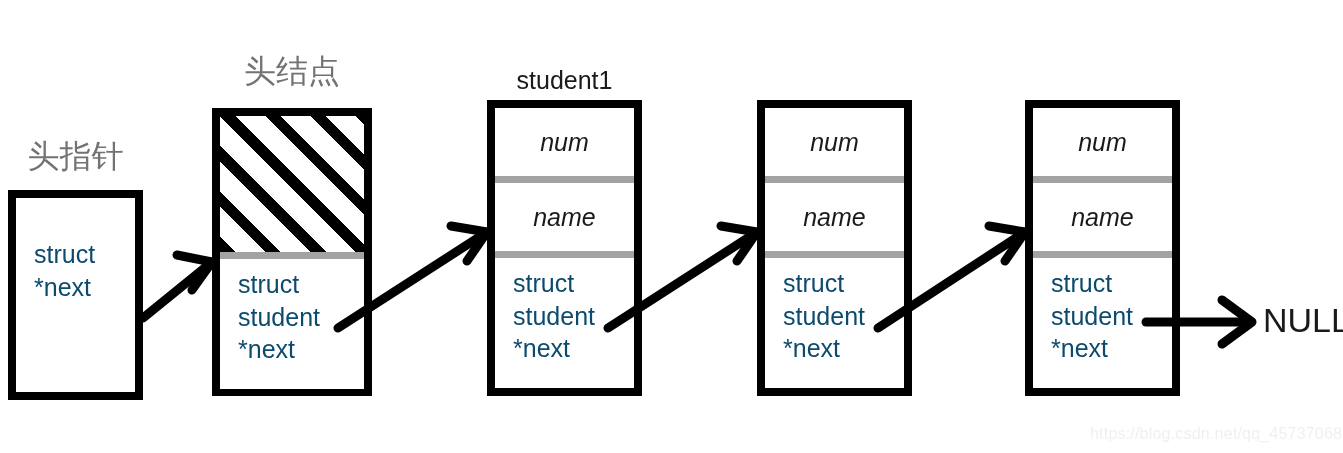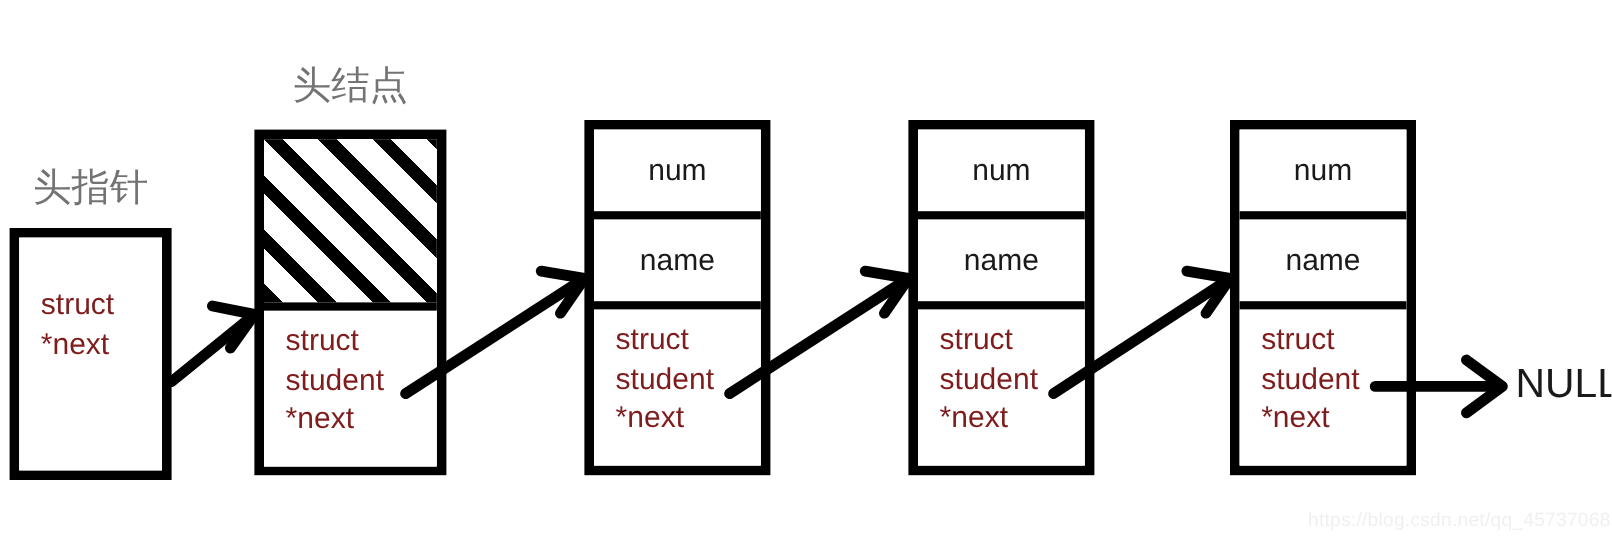--- a/index.html
+++ b/index.html
@@ -41,32 +41,33 @@
     position: relative;
     box-sizing: border-box;
     background: #ffffff;
     display: flex;
     align-items: center;
     justify-content: center;
     color: #1a1a1a;
     font-size: 25px;
   }
   .cell-divider {
-    border-bottom: 7px solid #000000;
+    border-bottom: 7px solid #a3a3a3;
+    font-style: italic;
   }
   .next-cell {
     display: block;
     padding: 9px 0 0 18px;
     box-sizing: border-box;
   }
   .next-cell span {
     display: block;
     line-height: 1.30;
     font-size: 25px;
-    color: #7f1d1d;
+    color: #0c4a6e;
     text-align: left;
   }
   
   .hatch {
     background-color: #ffffff;
     background-image: repeating-linear-gradient(
       45deg,
       #000000 0px,
       #000000 11px,
       #ffffff 11px,
@@ -108,20 +109,21 @@
 
   <div class="box" id="head-node-box" style="left:212px; top:108px; width:160px; height:288px;">
     <div class="cell hatch cell-divider" style="width:100%; height:143px;"></div>
     <div class="cell next-cell" style="width:100%; height:130px;">
       <span>struct</span>
       <span>student</span>
       <span>*next</span>
     </div>
   </div>
 
+  <div class="label" style="left:487px; top:68px; width:155px;">student1</div>
 
   <div class="box" id="student1-box" style="left:487px; top:100px; width:155px; height:296px;">
     <div class="cell cell-divider" style="width:100%; height:75px;">num</div>
     <div class="cell cell-divider" style="width:100%; height:75px;">name</div>
     <div class="cell next-cell" style="width:100%; height:130px;">
       <span>struct</span>
       <span>student</span>
       <span>*next</span>
     </div>
   </div>

